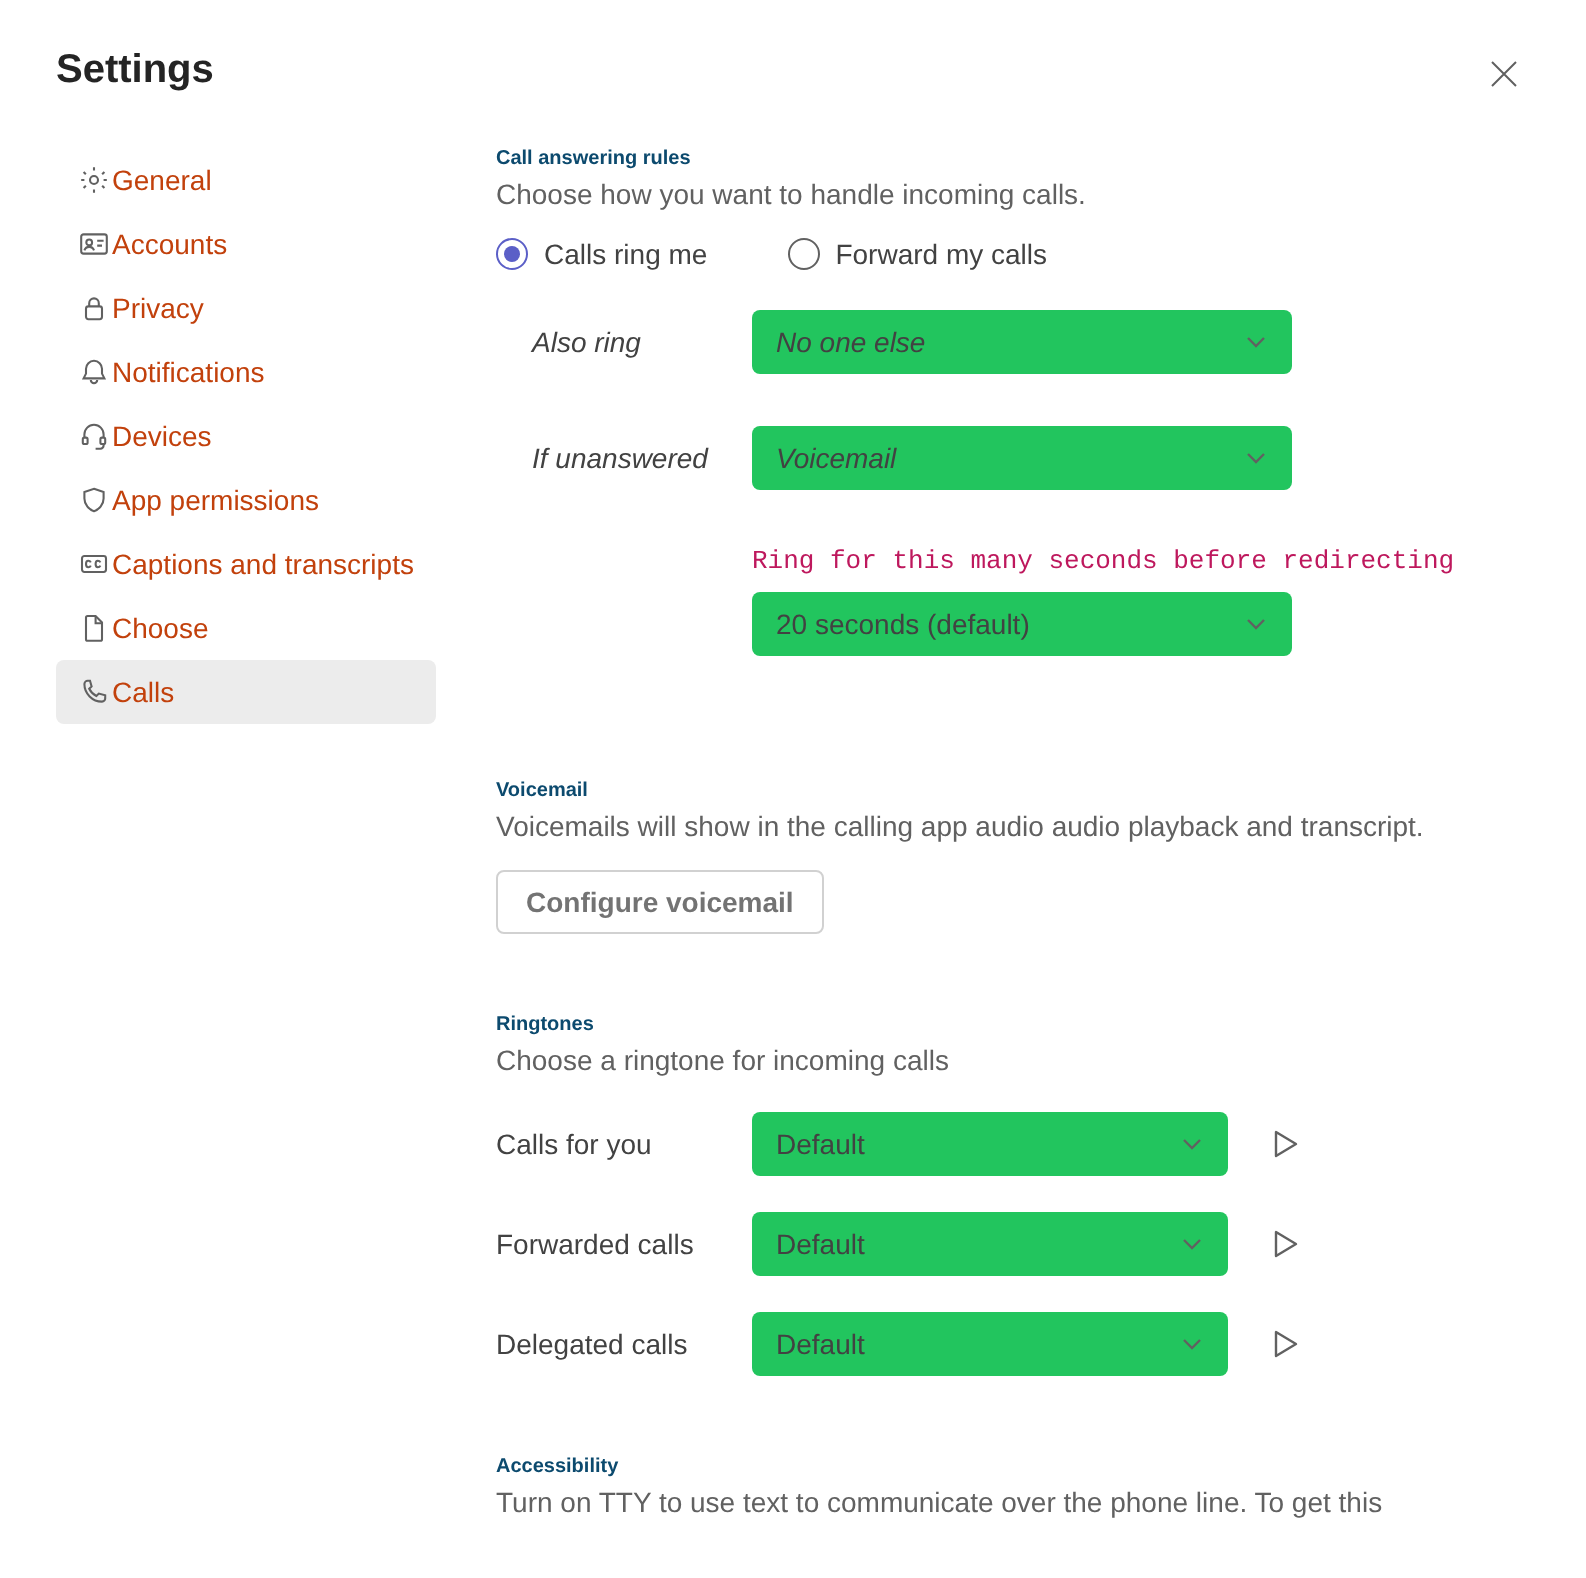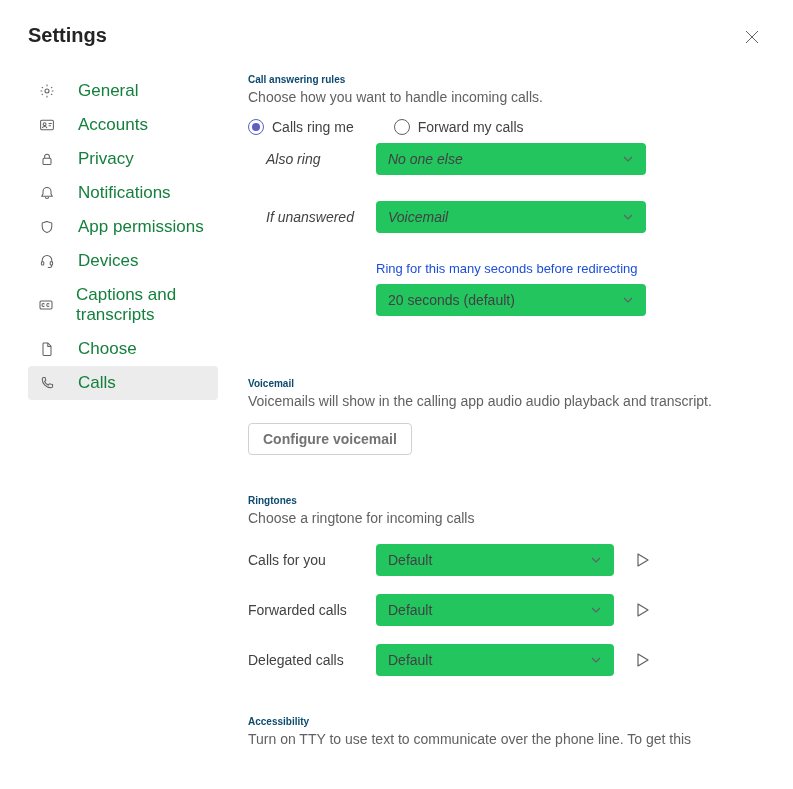--- a/index.html
+++ b/index.html
@@ -42,25 +42,25 @@
     flex: 1;
     overflow: hidden;
   }
   .sidebar {
     width: 190px;
     flex-shrink: 0;
   }
   .nav-item {
     display: flex;
     align-items: center;
-    gap: 22px;
+    gap: 0;
     padding: 7px 10px;
     border-radius: 4px;
-    font-size: 17px;
-    color: #15803d;
+    font-size: 14px;
+    color: #c2410c;
     cursor: pointer;
   }
   .nav-item.active {
     background: #ECECEC;
   }
   .nav-item .icon {
     width: 18px;
     height: 18px;
     color: #616161;
     display: flex;
@@ -82,21 +82,21 @@
     margin: 0 0 4px 0;
   }
   .section-desc {
     font-size: 14px;
     color: #616161;
     margin: 0 0 14px 0;
   }
   .radio-row {
     display: flex;
     gap: 40px;
-    margin-bottom: 8px;
+    margin-bottom: 20px;
   }
   .radio-opt {
     display: flex;
     align-items: center;
     gap: 8px;
     cursor: pointer;
     font-size: 14px;
   }
   .radio-circle {
     width: 16px;
@@ -146,22 +146,23 @@
   .dropdown.med  { width: 238px; }
   .chevron {
     color: #616161;
   }
   .subfield-block {
     margin-left: 128px;
     margin-top: 28px;
   }
   .subfield-label {
     font-size: 13px;
-    color: #1d4ed8;
+    color: #be185d;
     margin-bottom: 8px;
+    font-family: Liberation Mono, monospace;
   }
   .section { margin-bottom: 40px; }
   .btn-secondary {
     background: #fff;
     border: 1px solid #D1D1D1;
     border-radius: 4px;
     padding: 7px 14px;
     font-size: 14px;
     font-weight: 600;
     cursor: pointer;
@@ -239,35 +240,35 @@
         <span class="icon">
           <svg width="16" height="16" viewBox="0 0 20 20" fill="none" stroke="currentColor" stroke-width="1.3">
               <path d="M10 3a5 5 0 00-5 5v3l-1.5 3h13L15 11V8a5 5 0 00-5-5zM8 15a2 2 0 004 0"></path>
             </svg>
         </span>
         <span>Notifications</span>
       </div>
       <div class="nav-item">
         <span class="icon">
           <svg width="16" height="16" viewBox="0 0 20 20" fill="none" stroke="currentColor" stroke-width="1.3">
-              <path d="M10 3l6 2v4c0 4-3 7-6 8-3-1-6-4-6-8V5l6-2z"></path>
-            </svg>
-        </span>
-        <span>App permissions</span>
-      </div>
-      <div class="nav-item">
-        <span class="icon">
-          <svg width="16" height="16" viewBox="0 0 20 20" fill="none" stroke="currentColor" stroke-width="1.3">
               <path d="M4 11V9a6 6 0 0112 0v2"></path>
               <rect x="3" y="11" width="3" height="4" rx="1"></rect>
               <rect x="14" y="11" width="3" height="4" rx="1"></rect>
               <path d="M16 15v1a2 2 0 01-2 2h-3"></path>
             </svg>
         </span>
         <span>Devices</span>
+      </div>
+      <div class="nav-item">
+        <span class="icon">
+          <svg width="16" height="16" viewBox="0 0 20 20" fill="none" stroke="currentColor" stroke-width="1.3">
+              <path d="M10 3l6 2v4c0 4-3 7-6 8-3-1-6-4-6-8V5l6-2z"></path>
+            </svg>
+        </span>
+        <span>App permissions</span>
       </div>
       <div class="nav-item">
         <span class="icon">
           <svg width="16" height="16" viewBox="0 0 20 20" fill="none" stroke="currentColor" stroke-width="1.3">
               <rect x="2.5" y="5" width="15" height="10" rx="1.5"></rect>
               <path d="M8 9c-.3-.6-.9-1-1.6-1C5.4 8 5 8.8 5 10s.4 2 1.4 2c.7 0 1.3-.4 1.6-1M14 9c-.3-.6-.9-1-1.6-1-1 0-1.4.8-1.4 2s.4 2 1.4 2c.7 0 1.3-.4 1.6-1"></path>
             </svg>
         </span>
         <span>Captions and transcripts</span>
       </div>

